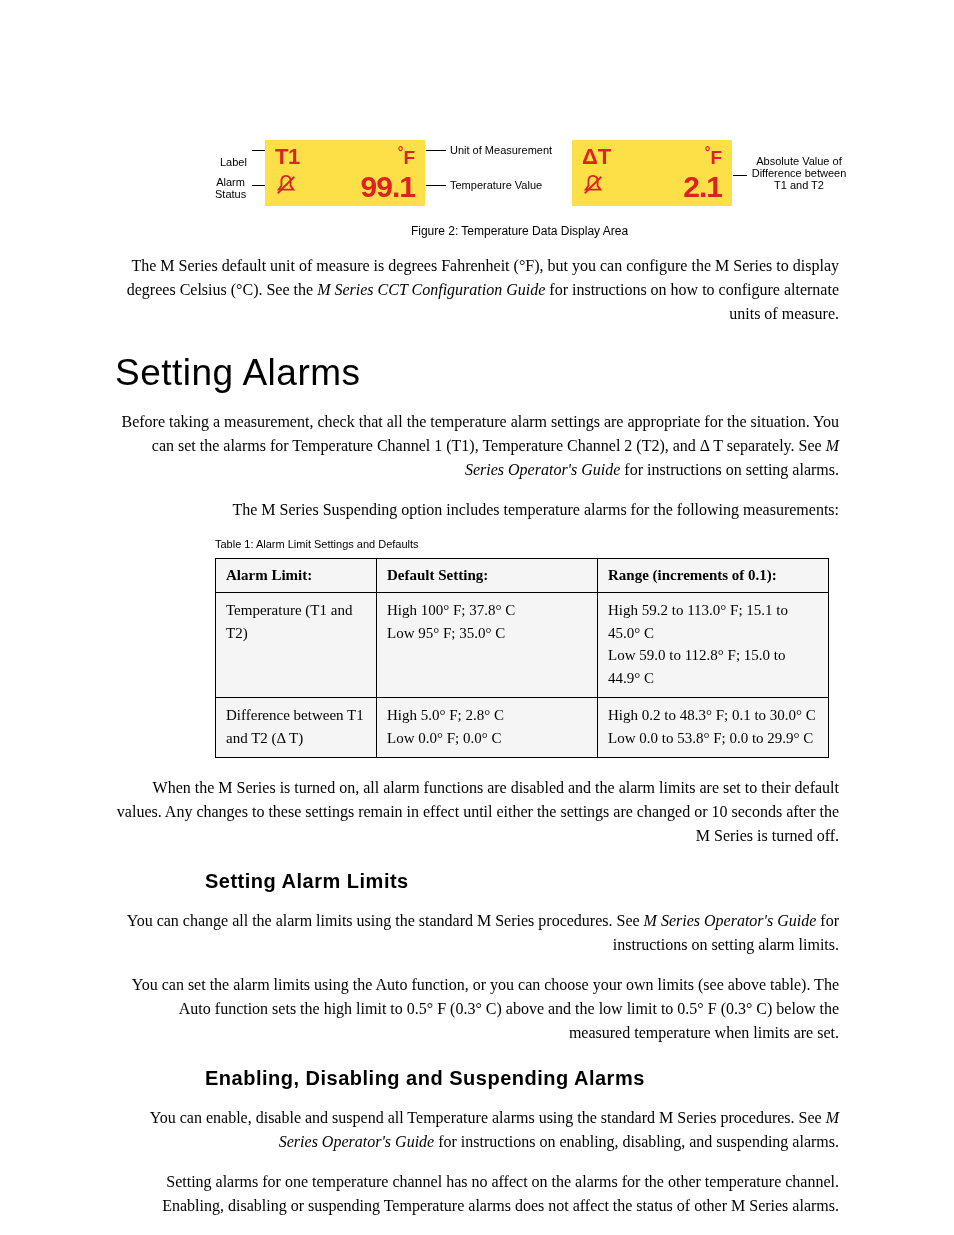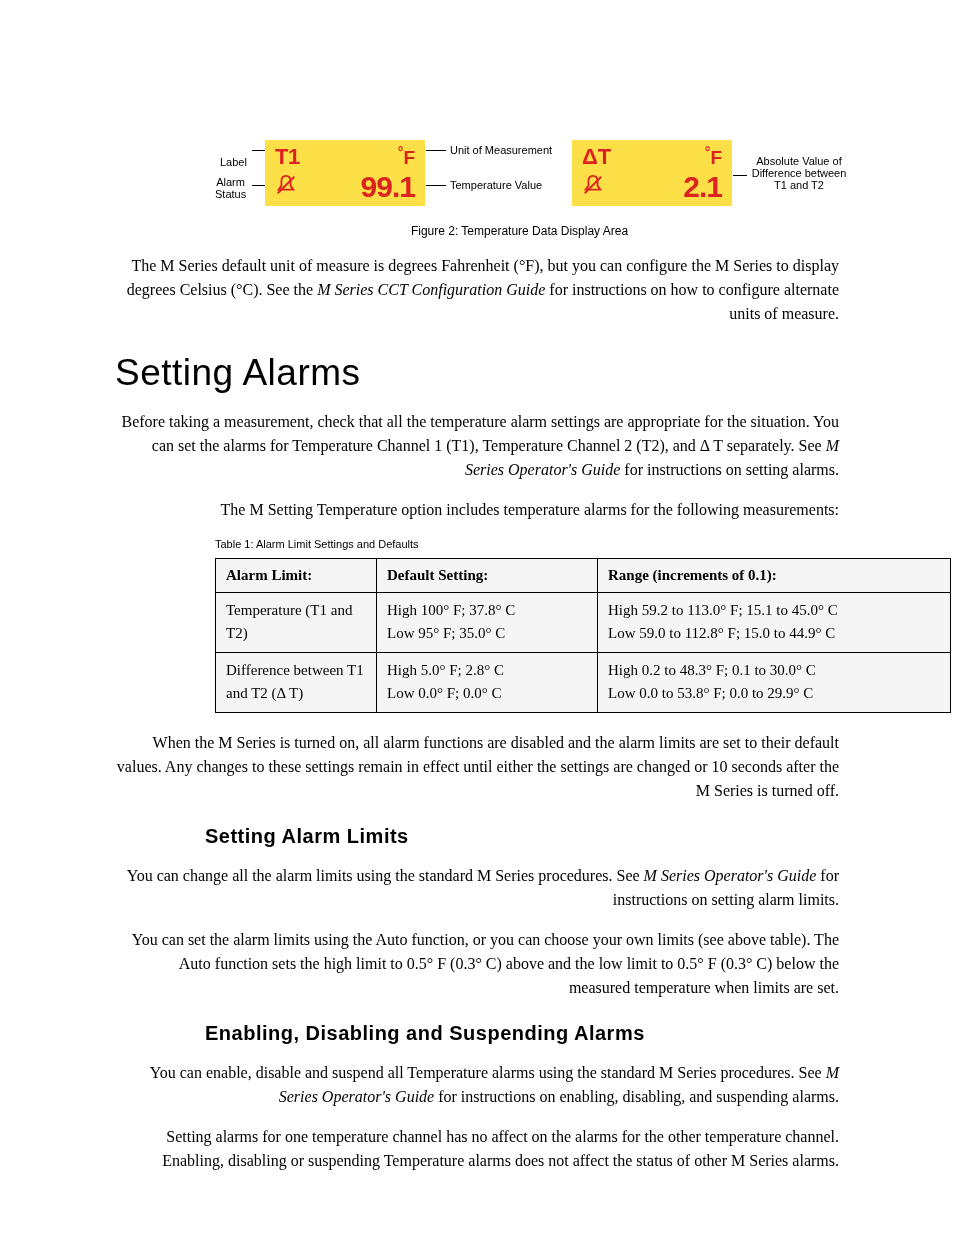--- a/index.html
+++ b/index.html
@@ -129,21 +129,21 @@
   .table-caption {
     font-family: Arial, Helvetica, sans-serif;
     font-size: 11px;
     margin-left: 100px;
     margin-top: 16px;
     margin-bottom: 8px;
   }
   table.alarm-table {
     margin-left: 100px;
     border-collapse: collapse;
-    width: 736px;
+    width: 614px;
     border: 1.5px solid #000;
     font-size: 15px;
   }
   table.alarm-table th {
     text-align: left;
     font-family: "Times New Roman", Times, serif;
     font-weight: bold;
     padding: 8px 10px;
     border: 1px solid #000;
     background: #f5f5f5;
@@ -207,21 +207,21 @@
   <p class="body-text">
     <span>The M Series default unit of measure is degrees Fahrenheit (°F), but you can configure the M Series to display degrees Celsius (°C). See the </span><em class="guide">M Series CCT Configuration Guide</em><span> for instructions on how to configure alternate units of measure.</span>
   </p>
 
   <h1 class="section">Setting Alarms</h1>
 
   <p class="body-text">
     <span>Before taking a measurement, check that all the temperature alarm settings are appropriate for the situation. You can set the alarms for Temperature Channel 1 (T1), Temperature Channel 2 (T2), and Δ T separately. See </span><em class="guide">M Series Operator's Guide</em><span> for instructions on setting alarms.</span>
   </p>
 
-  <p class="body-text">The M Setting Temperature option includes temperature alarms for the following measurements:</p>
+  <p class="body-text">The M Series Suspending option includes temperature alarms for the following measurements:</p>
 
   <div class="table-caption">Table 1: Alarm Limit Settings and Defaults</div>
 
   <table class="alarm-table">
     <tbody>
         <tr>
       <th style="width:140px">Alarm Limit:</th>
       <th style="width:200px">Default Setting:</th>
       <th>Range (increments of 0.1):</th>
     </tr>

